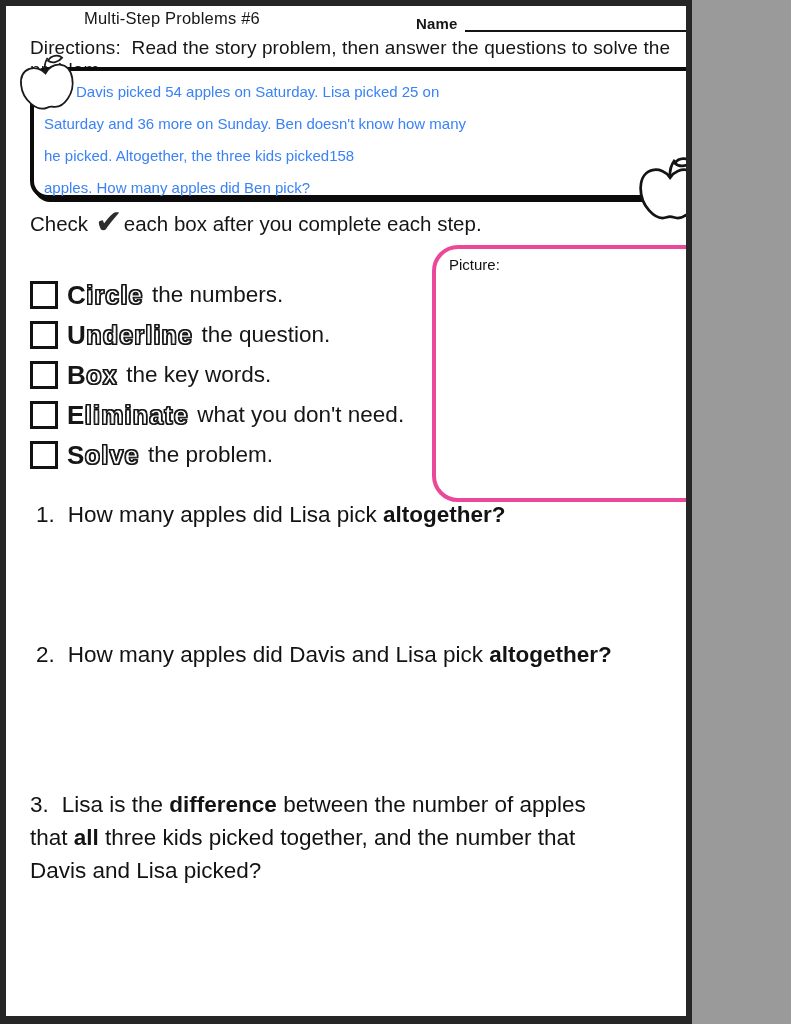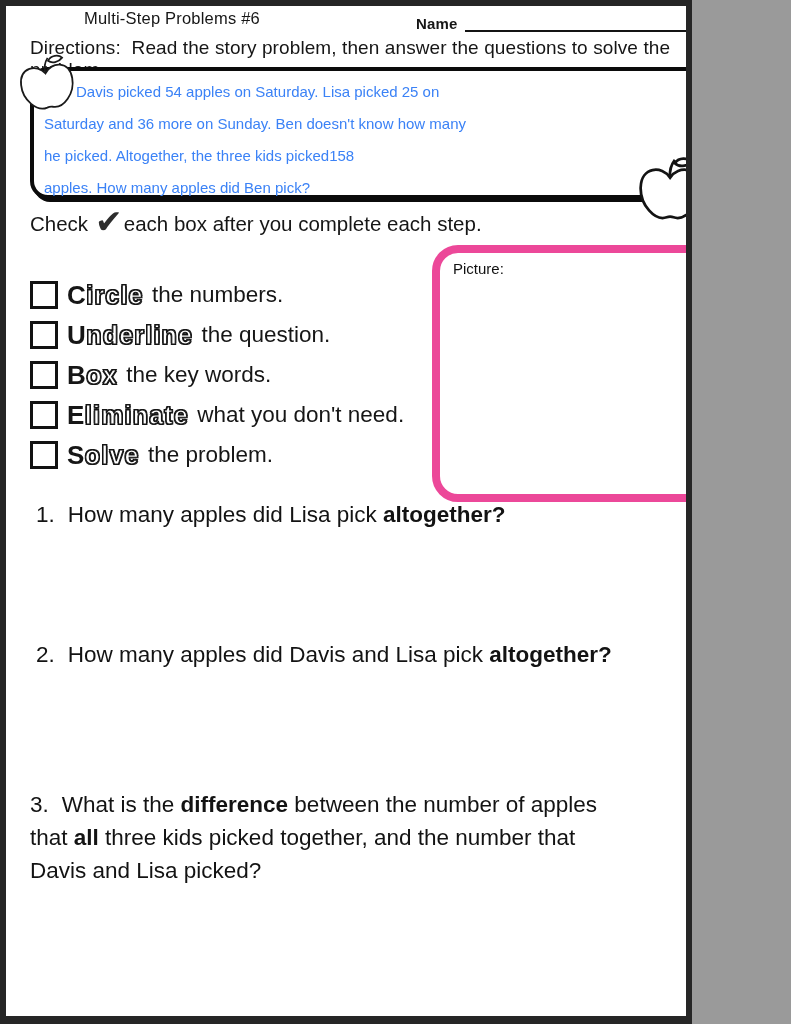--- a/index.html
+++ b/index.html
@@ -29,21 +29,21 @@
   .story-text{padding:5px 10px 0 10px;font-size:15px;line-height:32px;color:#3b82f6;}
   .story-text .line{display:block;white-space:nowrap;}
   .story-text .line.first{text-indent:32px;}
   .apple-svg{overflow:visible;}
   .apple-tl{left:8px;top:48px;z-index:4;}
   .apples-br{left:628px;top:122px;z-index:4;}
   .check-line{left:24px;top:204px;display:flex;align-items:center;font-size:20.5px;}
   .checkmark{font-size:33px;line-height:28px;color:#2d2d2d;margin:0 1px 0 7px;transform:translateY(-2px);}
   .picture-box{
     left:426px;top:239px;width:341px;height:257px;box-sizing:border-box;
-    border:8px solid #ec4899;border-radius:26px;background:#fff;z-index:2;
+    border:4px solid #ec4899;border-radius:26px;background:#fff;z-index:2;
   }
   .picture-label{padding:7px 0 0 13px;font-size:15px;color:#111;}
   .checklist{left:24px;top:274px;}
   .check-row{display:flex;align-items:center;height:30px;margin-bottom:10px;}
   .checkbox{width:22px;height:22px;border:3px solid #121212;background:#fff;margin-right:9px;flex:0 0 auto;}
   .kw-letter{font-size:26px;font-weight:800;letter-spacing:.5px;}
   .kw-outline{
     font-size:25px;font-weight:700;letter-spacing:1.2px;color:#ffffff;
     -webkit-text-stroke:1.1px #151515;
     text-shadow:-1px -1px 0 #151515,1px -1px 0 #151515,-1px 1px 0 #151515,1px 1px 0 #151515;
@@ -154,20 +154,20 @@
 
   <div class="abs question q1">
     <span class="q-num">1.</span><span>How many apples did Lisa pick </span><b>altogether</b><b>?</b>
   </div>
 
   <div class="abs question q2">
     <span class="q-num">2.</span><span>How many apples did Davis and Lisa pick </span><b>altogether</b><b>?</b>
   </div>
 
   <div class="abs question q3">
-    <span class="line"><span class="q-num">3.</span><span>What is the </span><b>difference</b><span> between the number of apples</span></span>
+    <span class="line"><span class="q-num">3.</span><span>Lisa is the </span><b>difference</b><span> between the number of apples</span></span>
     <span class="line"><span>that </span><b>all</b><span> three kids picked together, and the number that</span></span>
     <span class="line"><span>Davis and Lisa picked?</span></span>
   </div>
 
   <div class="abs footer">© Caffeine Queen Teacher</div>
 
 </div>
 
 </body></html>

